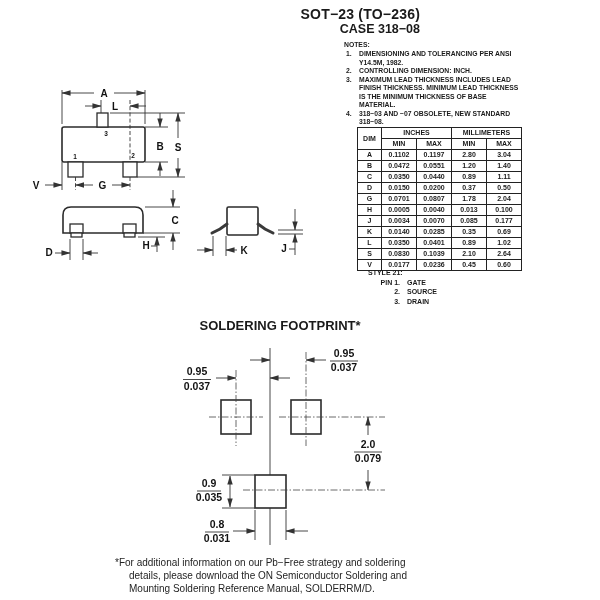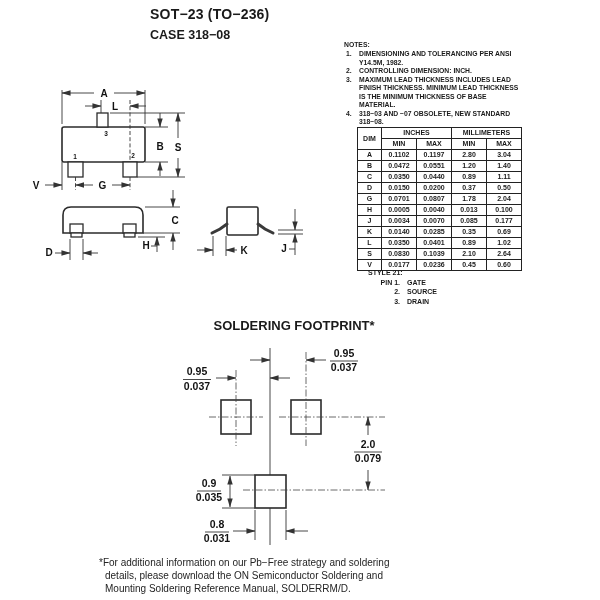--- a/index.html
+++ b/index.html
@@ -1,23 +1,23 @@
 <!DOCTYPE html>
 <html><head>
 <meta charset="utf-8">
 <style>
   html,body{margin:0;padding:0}
   body{width:600px;height:600px;background:#fff;position:relative;overflow:hidden;
        font-family:"Liberation Sans",sans-serif;color:#1a1a1a;}
   .abs{position:absolute}
 
   
-  .hdr{left:150px;top:7px;width:270px;text-align:left;line-height:1.1}
+  .hdr{left:150px;top:7px;width:270px;text-align:right;line-height:1.1}
   .hdr .t1{font-size:14px;font-weight:bold;letter-spacing:.2px}
-  .hdr .t2{font-size:12.5px;font-weight:bold;margin-top:7px}
+  .hdr .t2{font-size:12.5px;font-weight:bold;margin-top:1px}
   .hdr .t3{font-size:12.5px;font-weight:bold;margin-top:1px}
 
   
   .notes{left:344px;top:41px;width:176px;font-size:6.8px;font-weight:bold;line-height:8.3px}
   .notes .nh{margin-bottom:1px}
   .note{padding-left:15px;margin-bottom:.5px}
   .note .num{display:inline-block;width:11px;margin-left:-13px;margin-right:2px}
 
   
   .dimtbl{left:357px;top:127px}
@@ -25,23 +25,23 @@
   th,td{border:1px solid #222;font-size:7px;font-weight:bold;text-align:center;
         padding:1px 0;line-height:8px;overflow:hidden;white-space:nowrap}
   col.cdim{width:24px} col.cval{width:35px}
 
   
   .style21{left:368px;top:268px;font-size:7px;font-weight:bold;line-height:9.5px}
   .style21 .row{display:grid;grid-template-columns:32px auto;column-gap:7px}
   .style21 .pl{text-align:right}
 
   
-  .fphead{left:194px;top:318px;width:200px;text-align:center;font-size:13px;font-weight:bold}
-  .footer{left:99px;top:556px;width:390px;font-size:10px;line-height:13px;color:#242424}
-  .footer .l2{margin-left:6px}
+  .fphead{left:180px;top:318px;width:200px;text-align:center;font-size:13px;font-weight:bold}
+  .footer{left:115px;top:556px;width:390px;font-size:10px;line-height:13px;color:#242424}
+  .footer .l2{margin-left:14px}
 
   
   .ln{stroke:#333;stroke-width:.9;fill:none}
   .dash{stroke-dasharray:4 2.2}
   .cl{stroke:#444;stroke-width:.8;fill:none;stroke-dasharray:7 2 1.5 2}
   .bodyo{fill:#fff;stroke:#2b2b2b;stroke-width:1.6}
   .body2{fill:#fff;stroke:#2b2b2b;stroke-width:1.3}
   .lead{stroke:#3a3a3a;stroke-width:3;fill:none;stroke-linecap:round}
   .dimlbl{font:bold 10px "Liberation Sans",sans-serif;fill:#111;text-anchor:middle}
   .pnum{font:bold 6.5px "Liberation Sans",sans-serif;fill:#111;text-anchor:middle}

